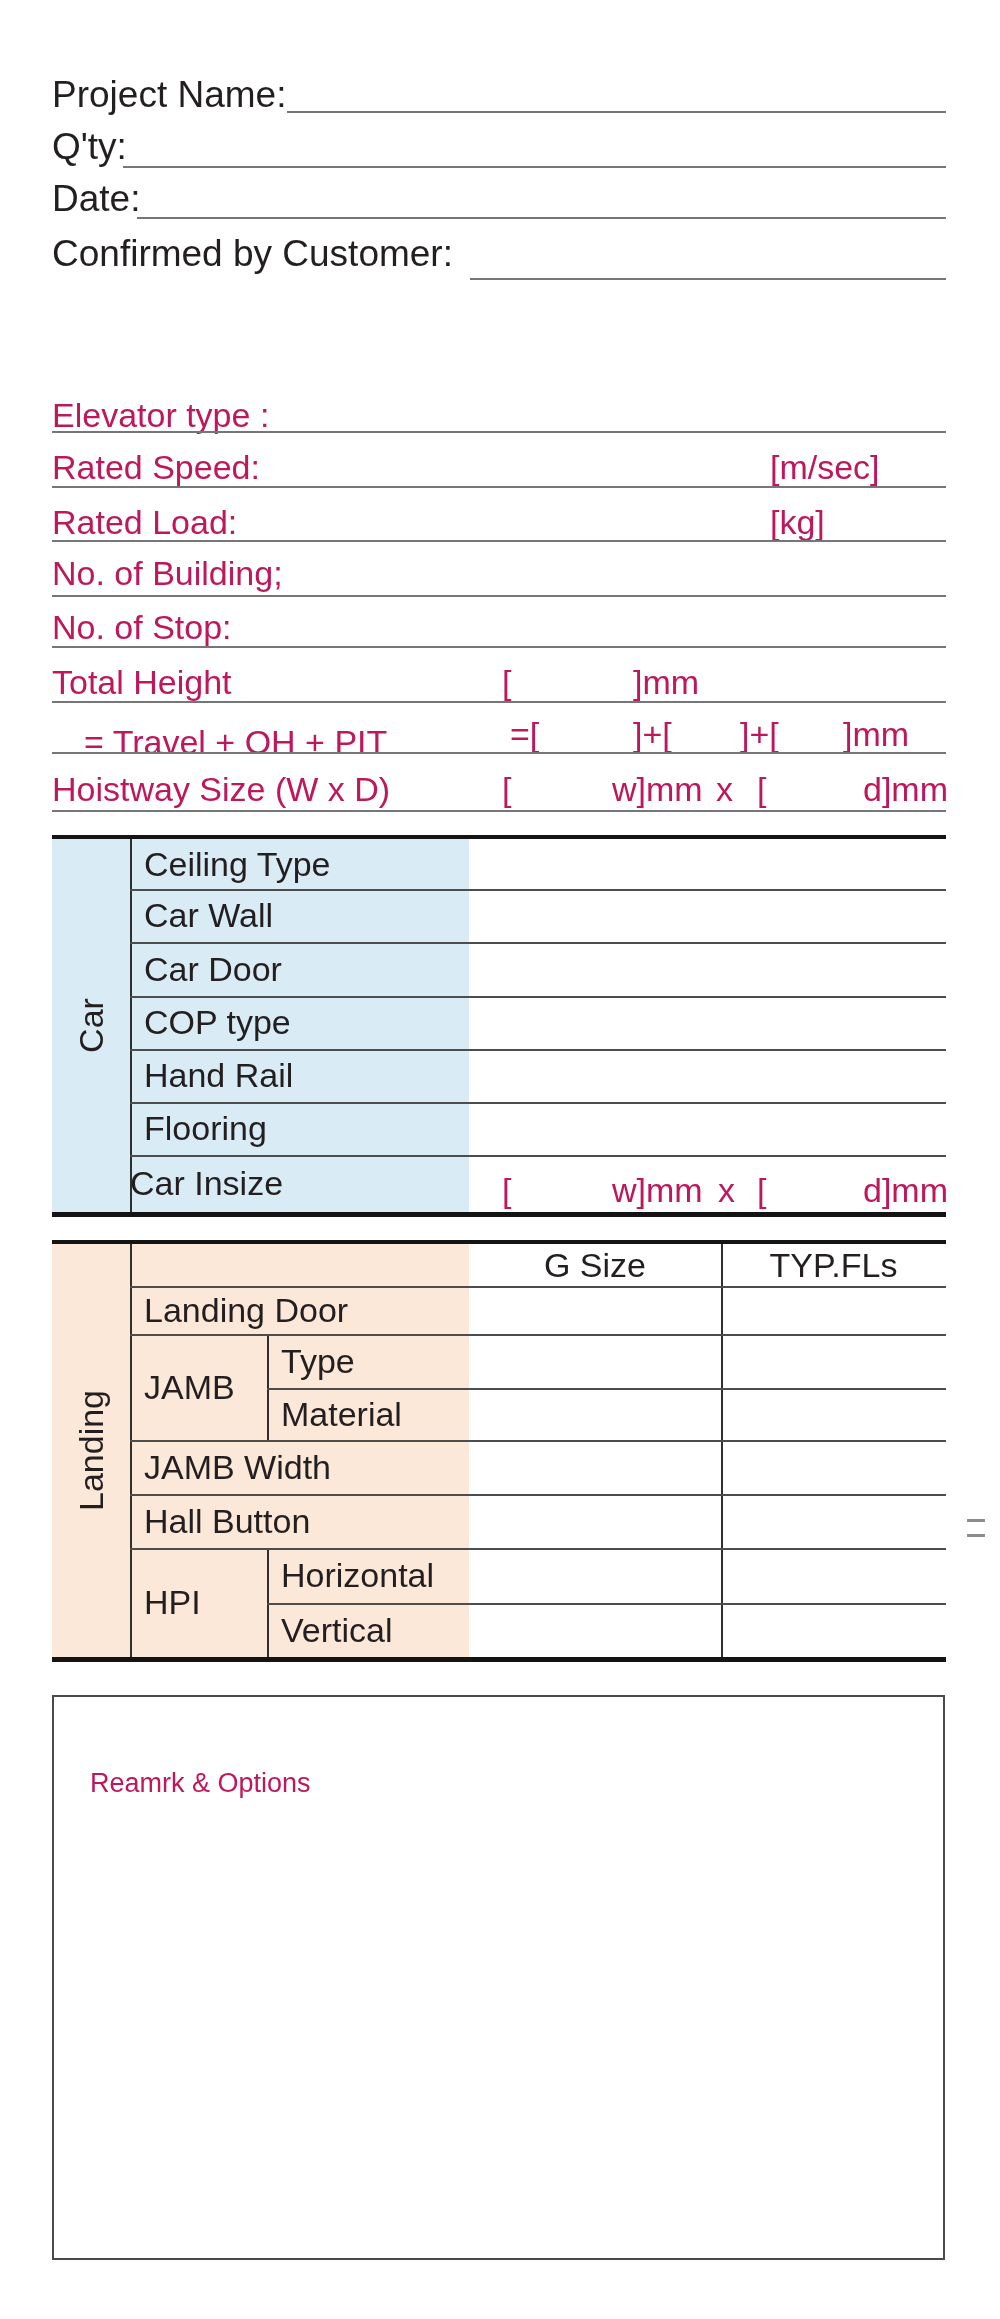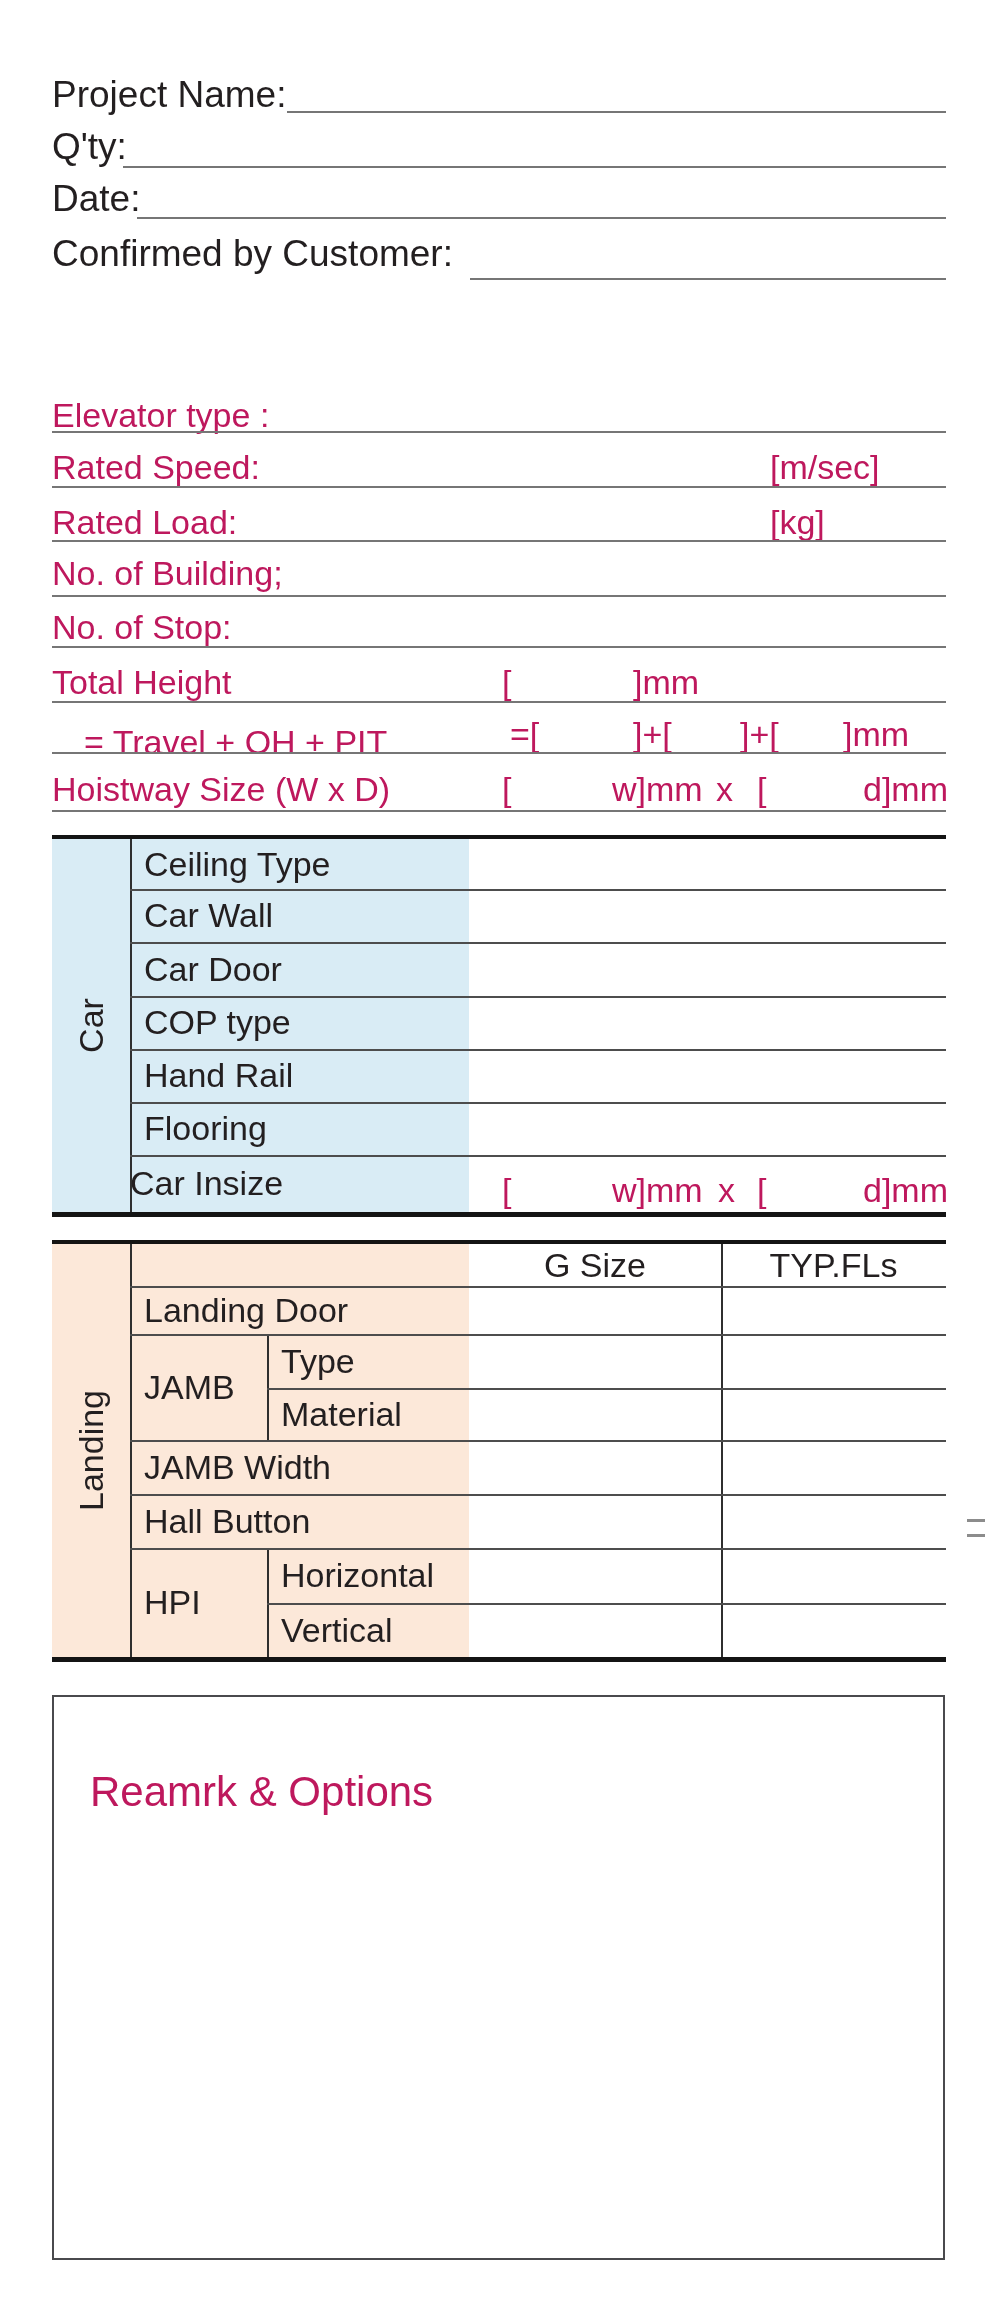--- a/index.html
+++ b/index.html
@@ -159,17 +159,17 @@
     <div class="cell" style="left:417px;top:304px;width:252px;height:55px;"></div>
     <div class="cell" style="left:669px;top:304px;width:225px;height:55px;"></div>
     <div class="cell" style="left:417px;top:359px;width:252px;height:54px;"></div>
     <div class="cell" style="left:669px;top:359px;width:225px;height:54px;"></div>
   </div>
 
   <div class="edgemark" style="left:967px;top:1519px;"></div>
   <div class="edgemark" style="left:967px;top:1534px;"></div>
 
   <div class="remark">
-    <div class="abs lbl" style="left:36px;top:72px;font-size:42px;">Reamrk &amp; Options</div>
+    <div class="abs lbl" style="left:36px;top:72px;font-size:27px;">Reamrk &amp; Options</div>
     <div class="abs" style="left:2px;top:120px;width:885px;height:438px;"></div>
   </div>
 
 </div>
 
 </body></html>

